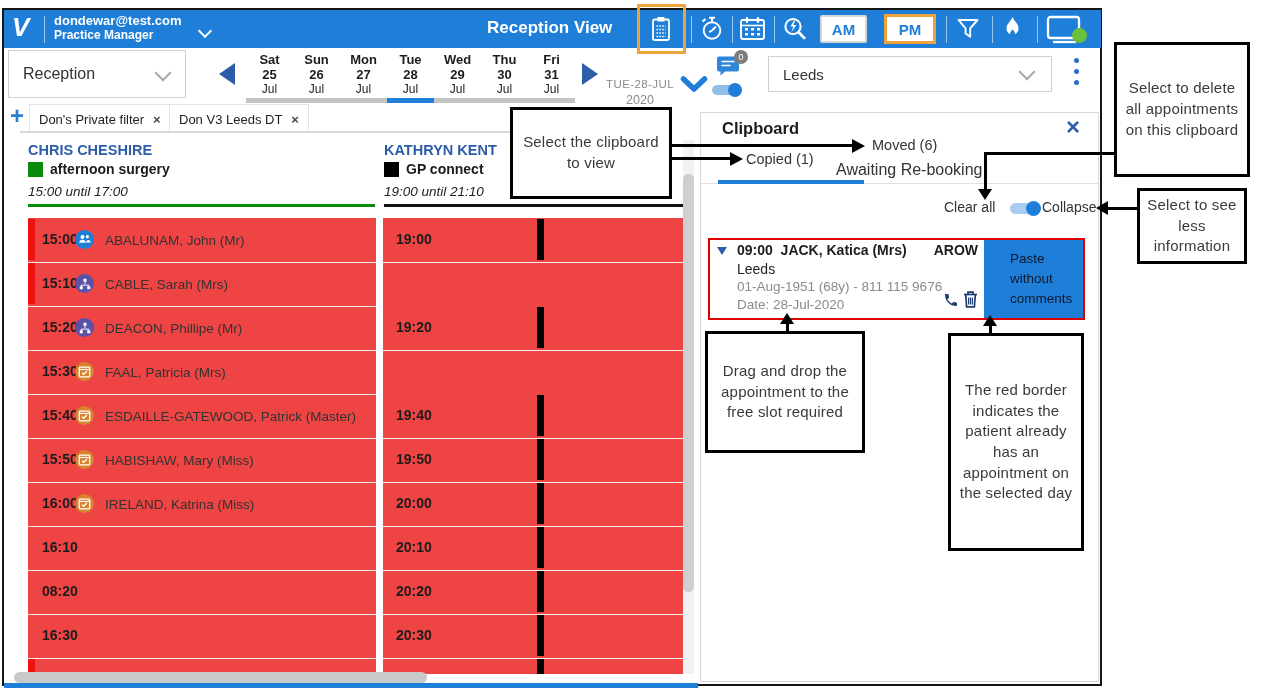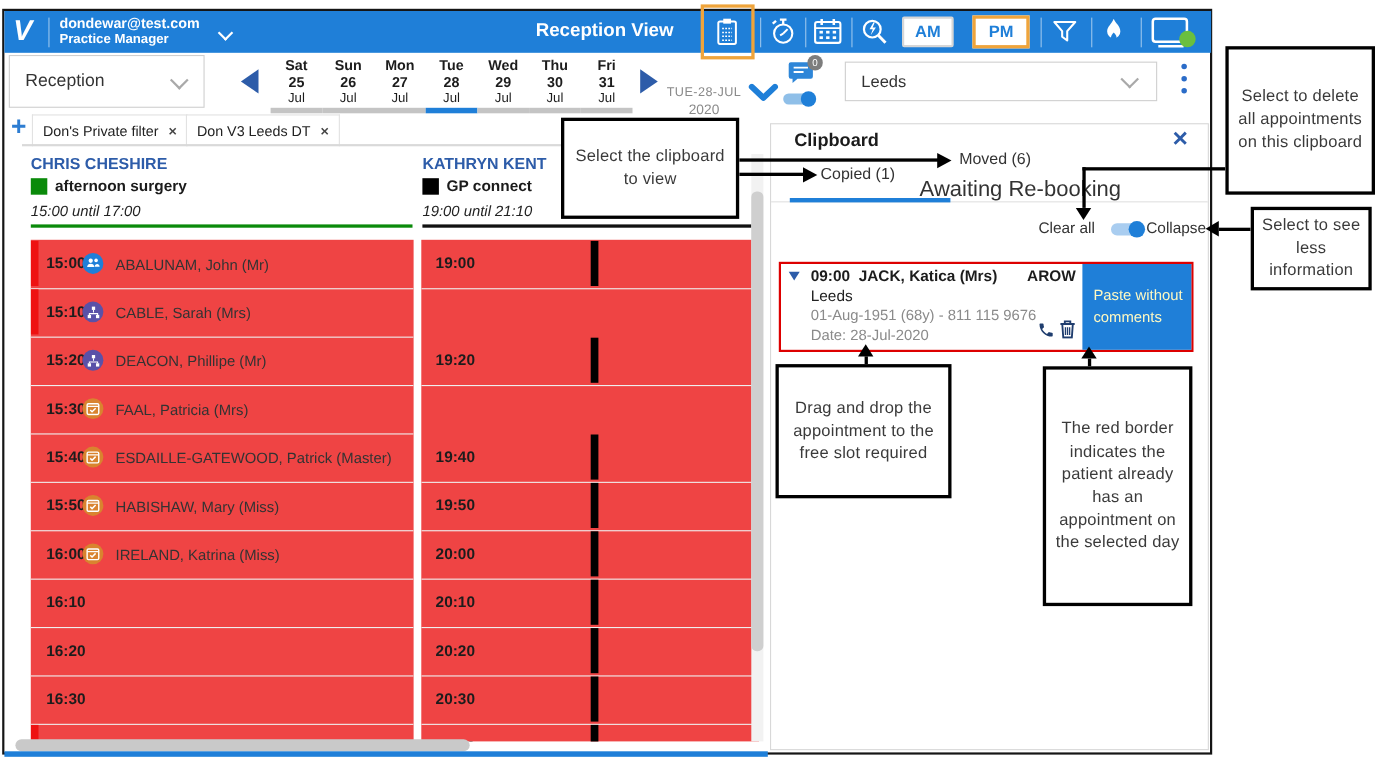--- a/index.html
+++ b/index.html
@@ -302,21 +302,21 @@
             <path d="M1.5 5.5h13" stroke="#fff" stroke-width="1.4"></path>
             <path d="M5 9.5l2 2 4-4" stroke="#fff" stroke-width="1.7" fill="none"></path>
           </svg>
         </span>
         <span class="pname" style="left:77px;">IRELAND, Katrina (Miss)</span>
       </div>
     <div class="slot" style="top:308px;">
         <span class="stime" style="left:14px;">16:10</span>
       </div>
     <div class="slot" style="top:352px;">
-        <span class="stime" style="left:14px;">16:20</span>
+        <span class="stime" style="left:14px;">08:20</span>
       </div>
     <div class="slot" style="top:396px;">
         <span class="stime" style="left:14px;">16:30</span>
       </div>
     <div class="slot" style="top:440px;">
         <span class="flag red"></span>
         <span class="stime" style="left:14px;">16:40</span>
       </div>
   </div>
 
@@ -362,21 +362,21 @@
   <div class="abs" style="left:683px;top:140px;width:11px;height:534px;background:#f2f2f2;z-index:3;"></div>
   <div class="abs" style="left:683px;top:174px;width:11px;height:418px;background:#cfcfcf;border-radius:5px;z-index:4;"></div>
   <div class="abs" style="left:14px;top:672px;width:413px;height:11px;background:#c9c9c9;border-radius:6px;z-index:3;"></div>
   <div class="abs bluebar" style="left:4px;top:683px;width:694px;height:5px;z-index:3;"></div>
 
   <div class="abs" style="left:700px;top:112px;width:399px;height:570px;background:#fff;border:1px solid #d8d8d8;box-sizing:border-box;z-index:10;"></div>
   <div class="abs" style="left:722px;top:119px;font-size:16.5px;font-weight:bold;color:#1b1b1b;z-index:11;">Clipboard</div>
   <div class="abs" style="left:1066px;top:113px;font-size:24px;font-weight:bold;color:#2d5ca9;z-index:11;">×</div>
   <div class="abs" style="left:746px;top:151px;font-size:14.5px;color:#333;z-index:11;">Copied (1)</div>
   <div class="abs" style="left:872px;top:137px;font-size:14.5px;color:#333;z-index:11;">Moved (6)</div>
-  <div class="abs" style="left:836px;top:161px;font-size:20px;color:#333;z-index:11;">Awaiting Re-booking</div>
+  <div class="abs" style="left:836px;top:161px;font-size:16px;color:#333;z-index:11;">Awaiting Re-booking</div>
   <div class="abs" style="left:701px;top:183px;width:397px;height:1px;background:#e0e0e0;z-index:11;"></div>
   <div class="abs" style="left:718px;top:180px;width:146px;height:4px;background:#1f7fd8;z-index:12;"></div>
   <div class="abs" style="left:944px;top:199px;font-size:14px;color:#333;z-index:11;">Clear all</div>
   <div class="abs" style="left:1010px;top:203px;width:29px;height:11px;border-radius:6px;background:#a9cdf0;z-index:11;">
     <div class="abs" style="right:-2px;top:-2px;width:15px;height:15px;border-radius:50%;background:#1f7fd8;"></div>
   </div>
   <div class="abs" style="left:1042px;top:199px;font-size:14px;color:#333;z-index:11;">Collapse</div>
 
   <div class="abs" style="left:708px;top:238px;width:377px;height:82px;background:#fff;border:2px solid #dd0000;box-sizing:border-box;z-index:12;"></div>
   <div class="abs" style="left:717px;top:247px;width:0;height:0;border-style:solid;border-width:8px 5.5px 0 5.5px;border-color:#2d5ca9 transparent transparent transparent;z-index:13;"></div>
@@ -391,21 +391,21 @@
       </svg>
   </div>
   <div class="abs" style="left:963px;top:291px;z-index:13;">
     <svg width="15" height="17" viewBox="0 0 15 17">
         <path d="M1 3.5h13" stroke="#1f3d6e" stroke-width="1.7"></path>
         <path d="M5 3.5V1.2h5v2.3" fill="none" stroke="#1f3d6e" stroke-width="1.7"></path>
         <path d="M2.7 3.5l.9 12.3h7.8l.9-12.3" fill="none" stroke="#1f3d6e" stroke-width="1.7"></path>
         <path d="M5.6 6.5v7M7.5 6.5v7M9.4 6.5v7" stroke="#1f3d6e" stroke-width="1.2"></path>
       </svg>
   </div>
-  <div class="abs" style="left:984px;top:240px;width:99px;height:78px;background:#1f7fd8;color:#fef9c3;display:flex;align-items:center;padding-left:10px;box-sizing:border-box;font-size:13.5px;line-height:1.5;z-index:13;">Paste without comments</div>
+  <div class="abs" style="left:984px;top:240px;width:99px;height:78px;background:#1f7fd8;color:#0f172a;display:flex;align-items:center;padding-left:26px;box-sizing:border-box;font-size:13.5px;line-height:1.5;z-index:13;">Paste without comments</div>
 
   <div class="annbox" style="left:510px;top:107px;width:162px;height:92px;">Select the clipboard to view</div>
   <div class="sh" style="left:672px;top:144px;width:182px;height:3px;"></div>
   <div class="ah r" style="left:852px;top:139px;"></div>
   <div class="sh" style="left:672px;top:157px;width:60px;height:3px;"></div>
   <div class="ah r" style="left:730px;top:152px;"></div>
 
   <div class="annbox" style="left:1114px;top:42px;width:136px;height:135px;">Select to delete all appointments on this clipboard</div>
   <div class="sh" style="left:984px;top:152px;width:130px;height:3px;"></div>
   <div class="sh" style="left:984px;top:152px;width:3px;height:37px;"></div>

